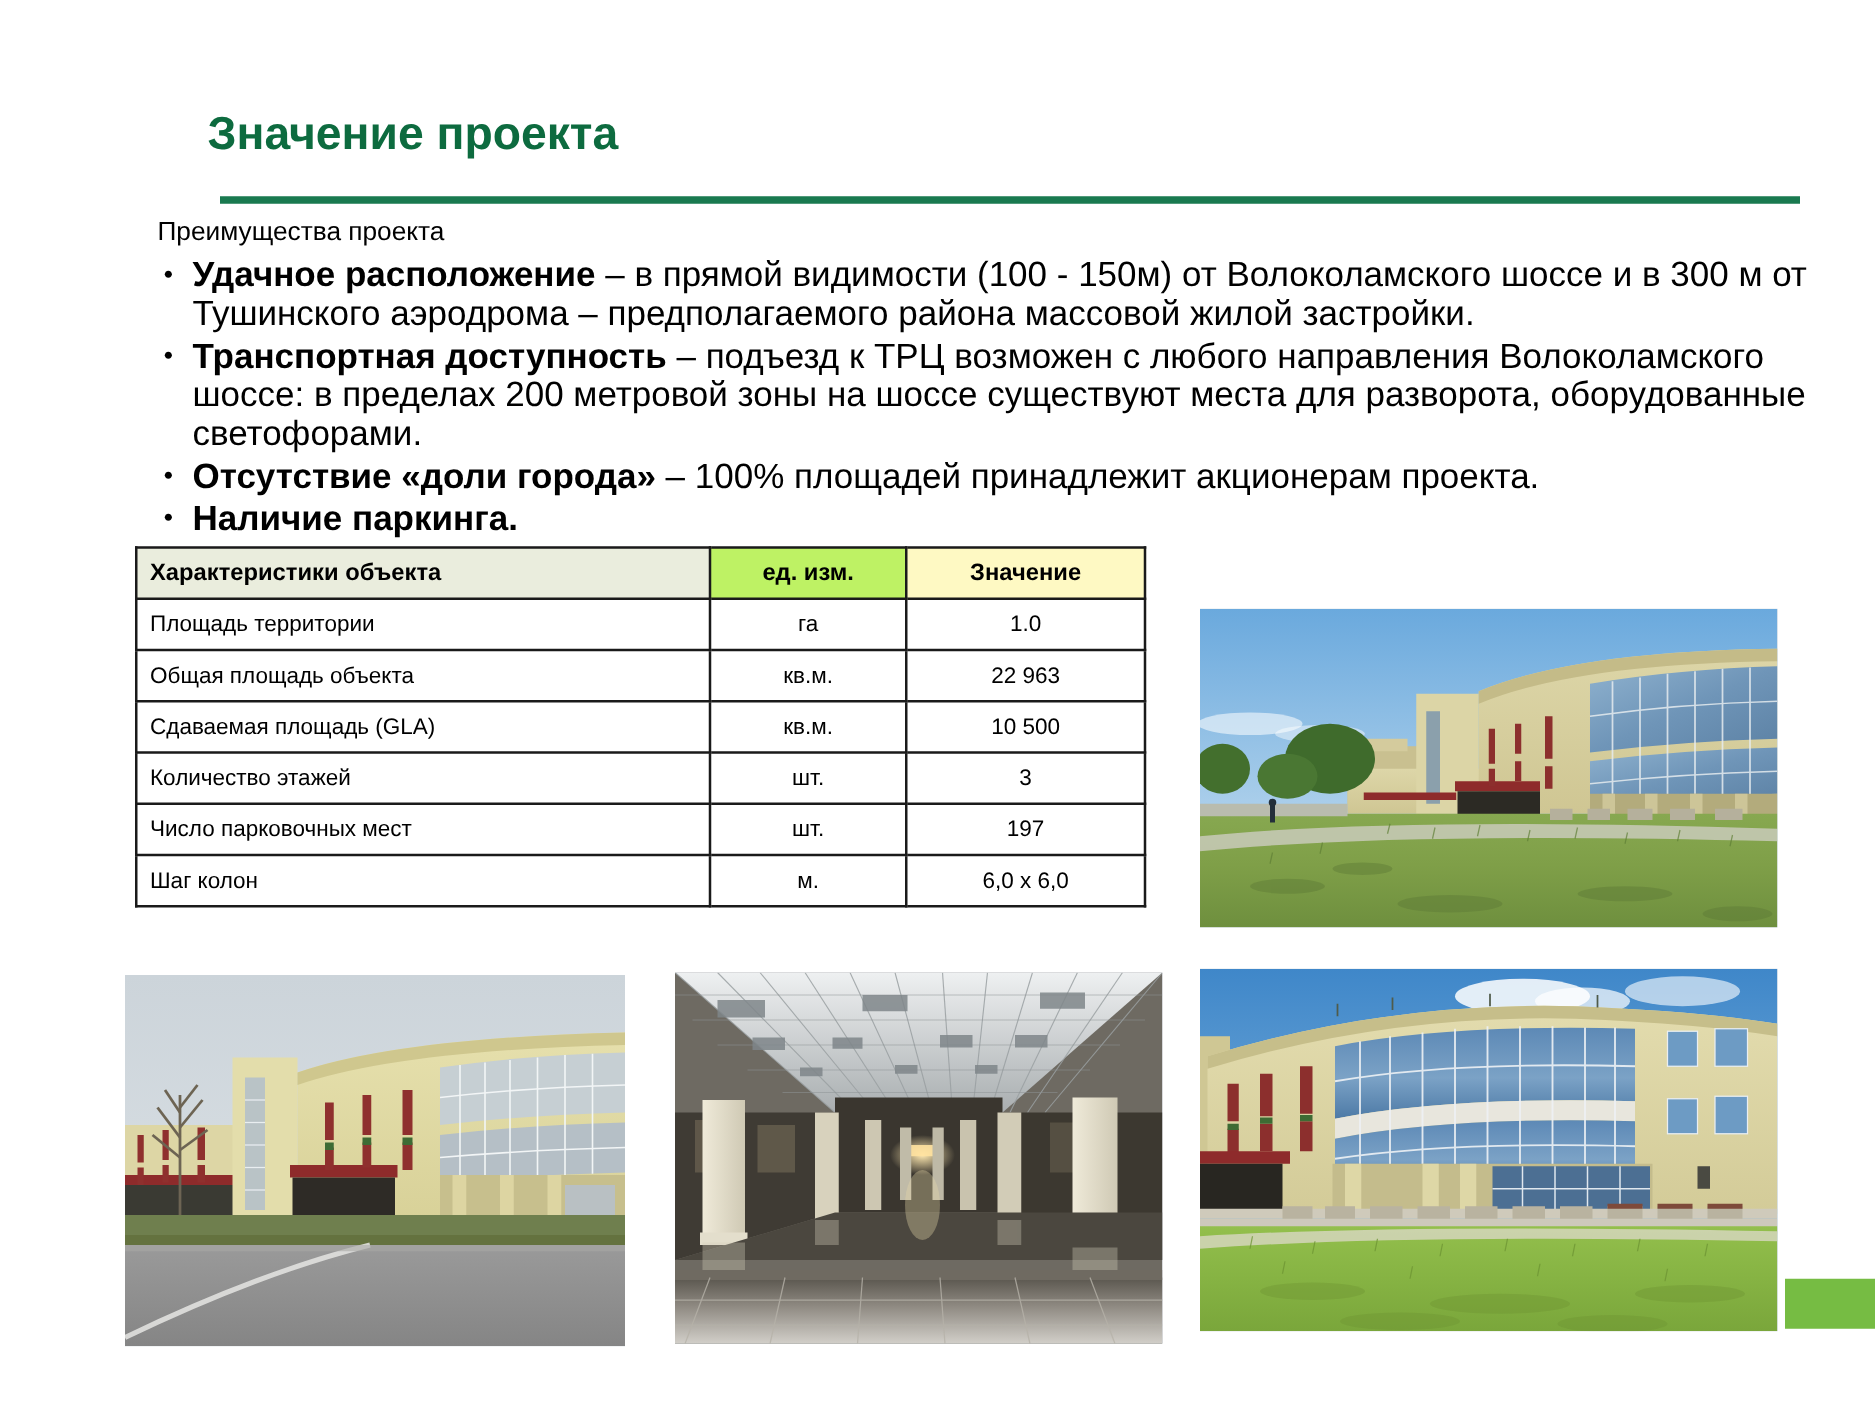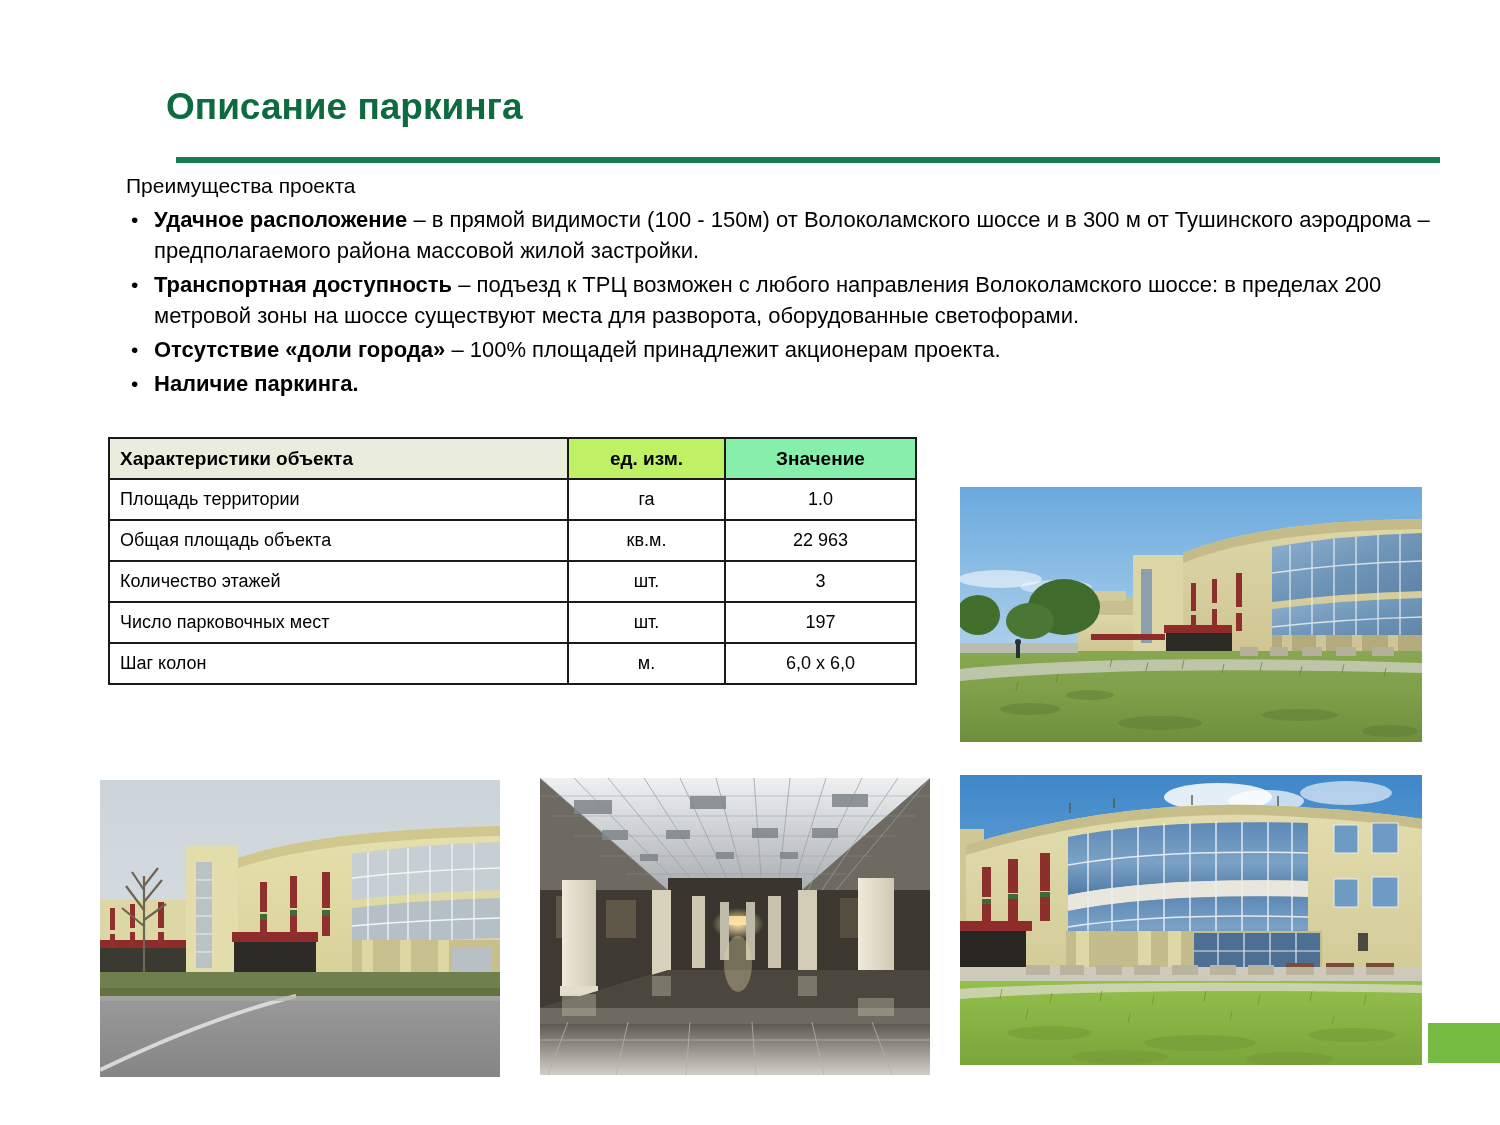--- a/index.html
+++ b/index.html
@@ -60,21 +60,21 @@
     width: 28px;
     flex: 0 0 28px;
     font-size: 21px;
     line-height: 31px;
     text-align: left;
     padding-left: 5px;
     box-sizing: border-box;
   }
   .bullet-text {
     flex: 1 1 auto;
-    font-size: 22px;
+    font-size: 28px;
     line-height: 31px;
   }
   .bullet-text b {
     font-weight: bold;
   }
 
   
   #spec-table {
     position: absolute;
     left: 108px;
@@ -127,21 +127,21 @@
     left: 1428px;
     top: 1023px;
     width: 72px;
     height: 40px;
     background: #76bc43;
   }
 </style>
 </head>
 <body>
 
-<div id="slide-title" style="color: rgb(13, 107, 63);">Описание паркинга</div>
+<div id="slide-title" style="color: rgb(13, 107, 63);">Значение проекта</div>
 
 <div id="title-rule" style="background: rgb(26, 122, 80);"></div>
 
 <div id="advantages-heading">Преимущества проекта</div>
 
 <div id="bullet-list">
 
   <div class="bullet-row">
     <span class="bullet-dot">•</span>
     <span class="bullet-text"><b>Удачное расположение</b><span> – в прямой видимости (100 - 150м) от Волоколамского шоссе и в 300 м от Тушинского аэродрома – предполагаемого района массовой жилой застройки.</span></span>
@@ -167,33 +167,38 @@
 <table id="spec-table">
   <colgroup>
       <col class="c1">
       <col class="c2">
       <col class="c3">
     </colgroup>
   <thead>
     <tr>
       <th class="h1" style="background: rgb(234, 237, 221);">Характеристики объекта</th>
       <th class="h2" style="background: #bef264;">ед. изм.</th>
-      <th class="h3" style="background: #86efac;">Значение</th>
+      <th class="h3" style="background: #fef9c3;">Значение</th>
     </tr>
   </thead>
   <tbody>
     <tr>
       <td class="label">Площадь территории</td>
       <td class="unit">га</td>
       <td class="value">1.0</td>
     </tr>
     <tr>
       <td class="label">Общая площадь объекта</td>
       <td class="unit">кв.м.</td>
       <td class="value">22 963</td>
+    </tr>
+    <tr>
+      <td class="label">Сдаваемая площадь (GLA)</td>
+      <td class="unit">кв.м.</td>
+      <td class="value">10 500</td>
     </tr>
     <tr>
       <td class="label">Количество этажей</td>
       <td class="unit">шт.</td>
       <td class="value">3</td>
     </tr>
     <tr>
       <td class="label">Число парковочных мест</td>
       <td class="unit">шт.</td>
       <td class="value">197</td>

